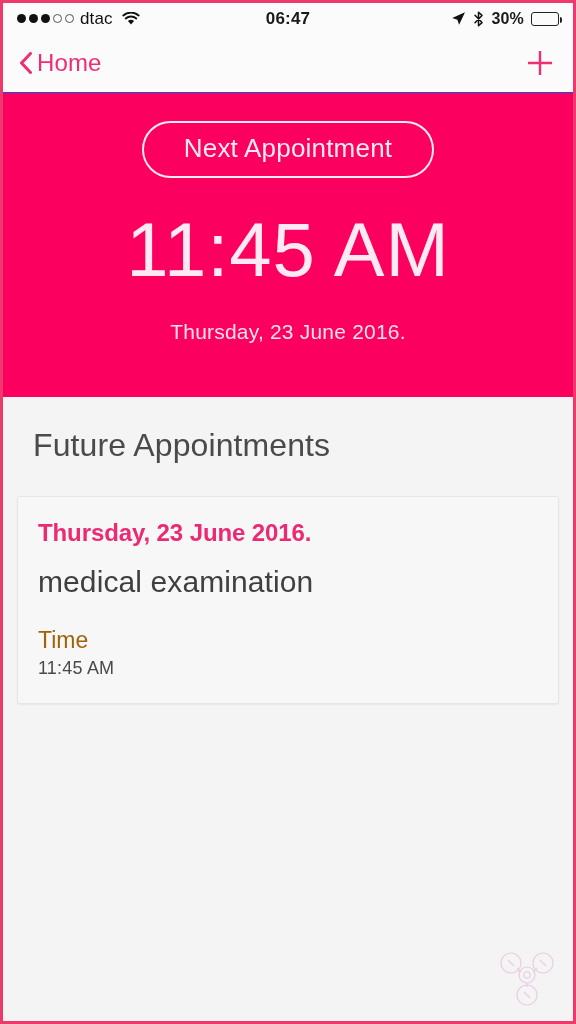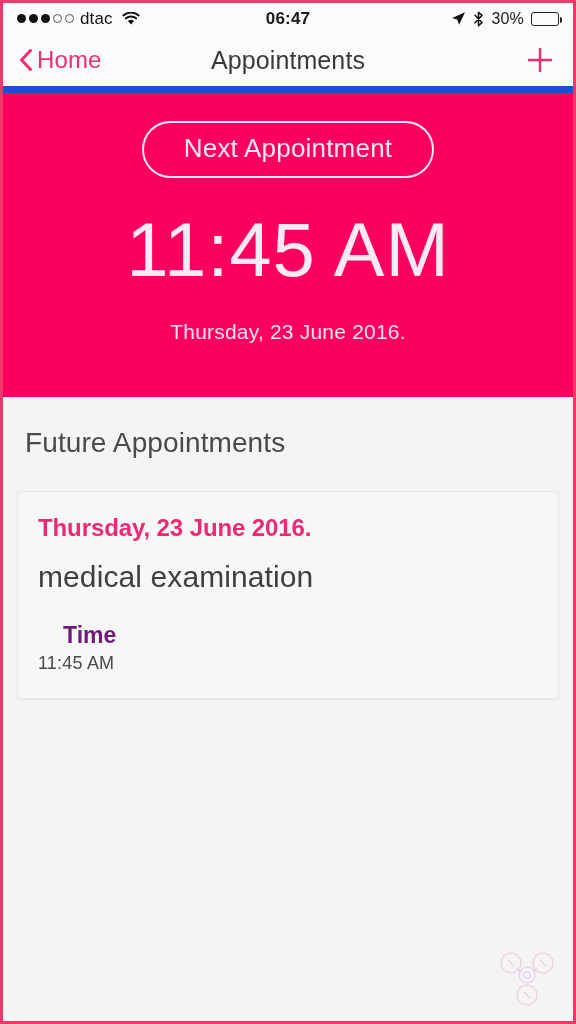--- a/index.html
+++ b/index.html
@@ -40,39 +40,39 @@
   .sb-center {
     position:absolute; left:0; right:0; text-align:center;
     font-size:17px; font-weight:bold; letter-spacing:.2px;
   }
   .sb-right {
     margin-left:auto; display:flex; align-items:center; gap:7px;
     position:relative; z-index:2;
   }
   .loc-arrow { width:15px; height:15px; }
   .bt { width:11px; height:16px; }
-  .batt-pct { font-size:16px; font-weight:normal; letter-spacing:.2px; }
+  .batt-pct { font-size:16px; font-weight:bold; letter-spacing:.2px; }
   .battery {
     width:28px; height:14px; border:1.5px solid #222; border-radius:3px;
     position:relative; padding:1.5px;
   }
   .battery:after {
     content:""; position:absolute; right:-4px; top:4px;
     width:2.5px; height:6px; background:#222; border-radius:0 2px 2px 0;
   }
   .battery-fill { height:100%; background:#222; border-radius:1px; }
 
   
   .navbar {
     height:59px;
     background:#fbfbfb;
     display:flex; align-items:center;
     padding:0 16px;
     position:relative;
-    border-bottom:7px solid #1d4ed8;
+    border-bottom:1px solid #1d4ed8;
   }
   .nav-back { display:flex; align-items:center; gap:4px; cursor:pointer; z-index:2; }
   .chev { width:14px; height:22px; }
   .nav-back-label { font-size:24px; color:#ef2d72; letter-spacing:.1px; }
   .nav-title {
     position:absolute; left:0; right:0; text-align:center;
     font-size:25px; color:#3a3a3a; letter-spacing:.1px;
   }
   .nav-add {
     margin-left:auto; z-index:2; cursor:pointer;
@@ -106,22 +106,22 @@
   }
   .hero-date {
     margin-top:28px;
     font-size:21px;
     color:#fde2ec;
     letter-spacing:.2px;
   }
 
   
   .section-title {
-    padding:30px 0 0 22px;
-    font-size:28px;
+    padding:30px 0 0 30px;
+    font-size:32px;
     color:#4a4a4a;
     letter-spacing:.1px;
   }
   .card {
     margin:32px 14px 0 14px;
     background:#f7f7f7;
     border:1px solid #e6e6e6;
     border-radius:3px;
     padding:22px 20px 24px;
     box-shadow:0 1px 2px rgba(0,0,0,.06);
@@ -135,23 +135,22 @@
   }
   .card-desc {
     margin-top:18px;
     font-size:30px;
     color:#3f3f3f;
     letter-spacing:.1px;
   }
   .card-label {
     margin-top:28px;
     font-size:23px;
-    font-weight:bold;
-    color:#701a75;
-    margin-left:25px;
+    font-weight:normal;
+    color:#a16207;
   }
   .card-value {
     margin-top:4px;
     font-size:18px;
     color:#4a4a4a;
     letter-spacing:.2px;
   }
 
   
   .watermark {
@@ -207,21 +206,20 @@
   <div class="navbar">
     <div class="nav-back">
       <span class="chev">
         <svg viewBox="0 0 14 22" width="14" height="22">
           <path d="M11.5 1.5 L2.5 11 L11.5 20.5" stroke="#ef2d72" stroke-width="3" fill="none" stroke-linecap="round" stroke-linejoin="round"></path>
         </svg>
       </span>
       <span class="nav-back-label">Home</span>
     </div>
 
-    <div class="nav-title">Appointments</div>
 
     <div class="nav-add">
       <svg viewBox="0 0 34 34" width="34" height="34">
         <path d="M17 5 L17 29 M5 17 L29 17" stroke="#ef2d72" stroke-width="2.4" fill="none" stroke-linecap="butt"></path>
       </svg>
     </div>
   </div>
 
   <div class="hero">
     <div class="pill">Next Appointment</div>

